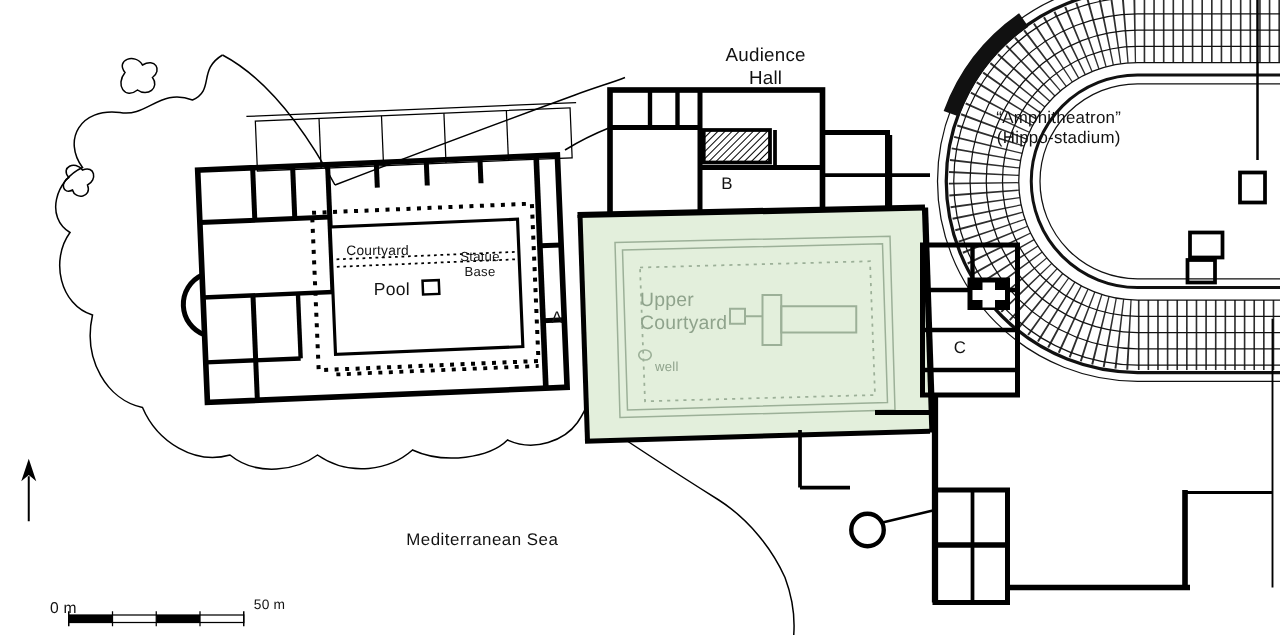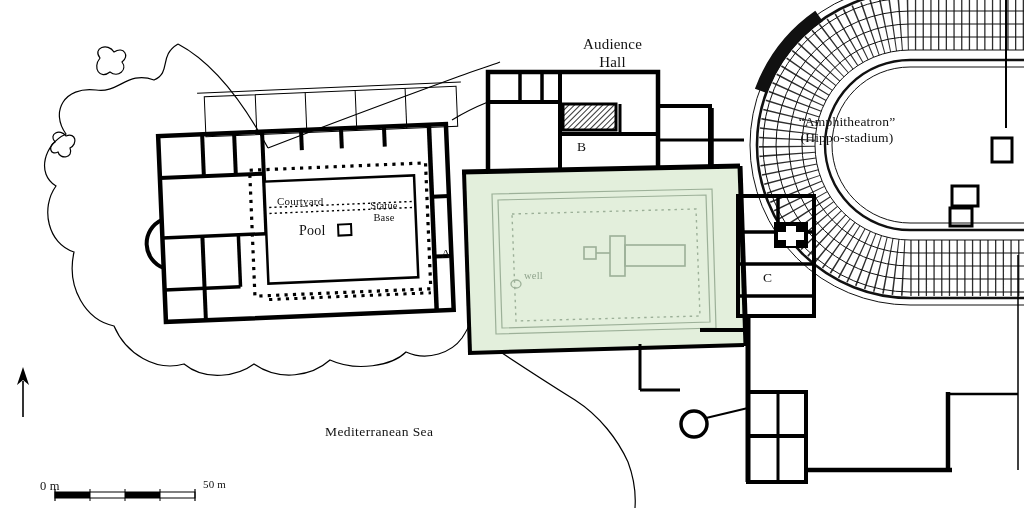--- a/index.html
+++ b/index.html
@@ -3,21 +3,21 @@
 <meta charset="utf-8">
 <style>
   html,body{margin:0;padding:0;background:#fff;}
   .plan{
     position:relative;width:1024px;height:510px;background:var(--color-background,#ffffff);
     overflow:hidden;font-family:"Liberation Serif","DejaVu Serif",serif;
   }
   .plan svg{position:absolute;left:0;top:0;}
   .lbl{
     position:absolute;color:#121212;white-space:pre-line;line-height:1.18;
-    font-family:Liberation Serif, serif;letter-spacing:.2px;
+    font-family:Liberation Sans, sans-serif;letter-spacing:.2px;
   }
   .lbl.center{text-align:center;}
   .green-text{color:var(--color-courtyard_text,#93a791);}
   .well-row{display:flex;align-items:center;gap:3px;}
 </style>
 </head>
 <body>
 
 <div class="plan">
 
@@ -174,38 +174,40 @@
       <line x1="90" y1="489" x2="90" y2="501" stroke="#000" stroke-width="1"></line>
       <line x1="125" y1="489" x2="125" y2="501" stroke="#000" stroke-width="1"></line>
       <line x1="160" y1="489" x2="160" y2="501" stroke="#000" stroke-width="1"></line>
       <line x1="195" y1="489" x2="195" y2="501" stroke="#000" stroke-width="1.2"></line>
     </g>
   </svg>
 
   <div class="lbl center" style="left:555px;top:36px;width:115px;font-size:15px;">Audience
 Hall</div>
 
-  <div class="lbl center" style="left:762px;top:86px;width:170px;font-size:13.5px;margin-top:28px;">“Amphitheatron”
+  <div class="lbl center" style="left:762px;top:86px;width:170px;font-size:13.5px;">“Amphitheatron”
 (Hippo-stadium)</div>
 
   <div class="lbl" style="left:441px;top:246px;font-size:13.5px;">A</div>
 
   <div class="lbl" style="left:577px;top:139px;font-size:13.5px;">B</div>
 
   <div class="lbl" style="left:763px;top:270px;font-size:13.5px;">C</div>
 
   <div class="lbl" style="left:277px;top:195px;font-size:11px;">Courtyard</div>
 
   <div class="lbl" style="left:299px;top:223px;font-size:14px;">Pool</div>
 
   <div class="lbl center" style="left:360px;top:200px;width:48px;font-size:10.5px;">Statue
 Base</div>
 
-
-  <div class="lbl well-row" style="left:524px;top:270px;font-size:10.5px;">
+  <div class="lbl green-text" style="left:512px;top:232px;font-size:15.5px;">Upper
+Courtyard</div>
+
+  <div class="lbl well-row" style="left:524px;top:288px;font-size:10.5px;">
     <span class="green-text">well</span>
   </div>
 
   <div class="lbl" style="left:325px;top:424px;font-size:13.5px;letter-spacing:.4px;">Mediterranean Sea</div>
 
   <div class="lbl" style="left:8px;top:479px;font-size:12.5px;margin-left:32px;">0 m</div>
 
   <div class="lbl" style="left:203px;top:478px;font-size:11px;">50 m</div>
 
 </div>

